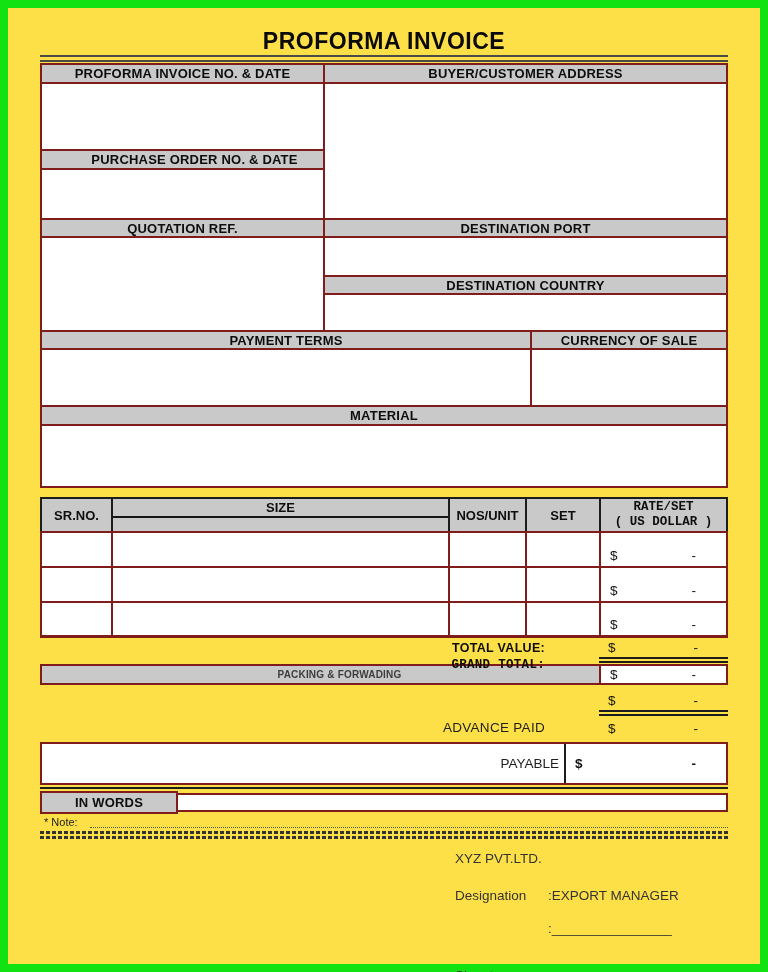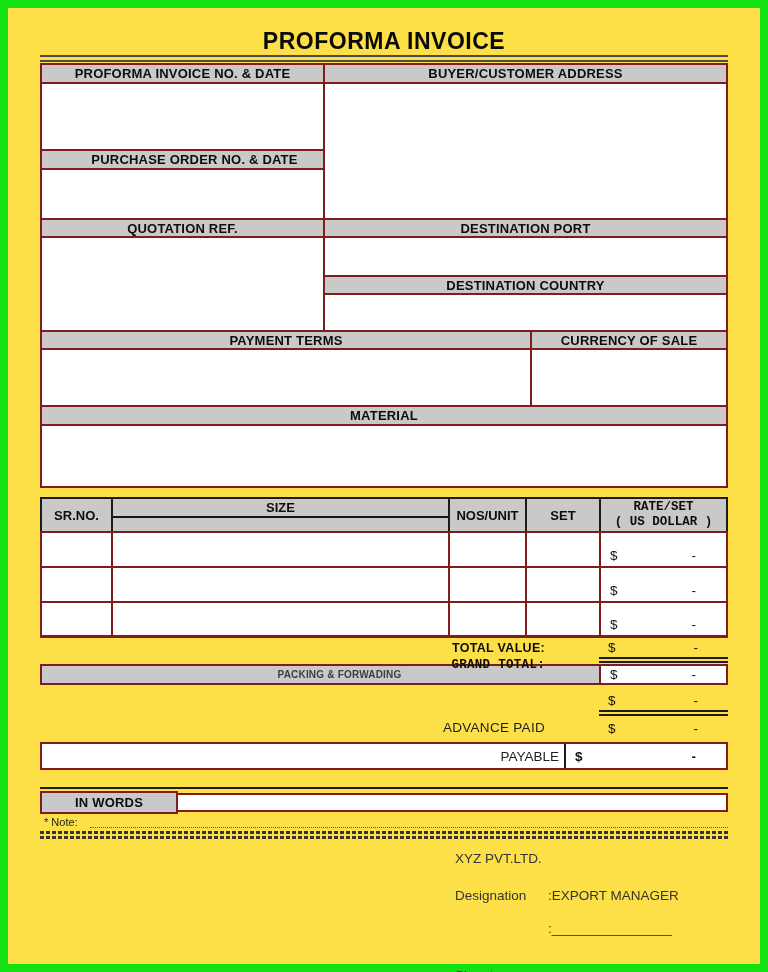--- a/index.html
+++ b/index.html
@@ -110,21 +110,21 @@
     <span>-</span>
   </div>
   <div class="abs dunder" style="left:591px;top:702px;width:129px;"></div>
 
   <div class="abs plain-label" style="left:292px;top:712px;width:245px;">ADVANCE PAID</div>
   <div class="abs amt mid" style="left:591px;top:709px;width:129px;height:22px;">
     <span>$</span>
     <span>-</span>
   </div>
 
-  <div class="abs cell" style="left:32px;top:734px;width:688px;height:28px;display:flex;justify-content:flex-end;">
+  <div class="abs cell" style="left:32px;top:734px;width:688px;height:43px;display:flex;justify-content:flex-end;">
     <div style="flex:1;border-right:2px solid #1c1c1c;display:flex;align-items:center;justify-content:flex-end;padding-right:5px;font-size:13.5px;color:#1f1f1f;">PAYABLE</div>
     <div class="amt mid" style="width:121px;font-weight:700;">
       <span>$</span>
       <span>-</span>
     </div>
   </div>
   <div class="abs" style="left:32px;top:779px;width:688px;border-top:2px solid #1c1c1c;"></div>
 
   <div class="abs cell hdr" style="left:32px;top:783px;width:138px;height:23px;">IN WORDS</div>
   <div class="abs cell" style="left:168px;top:785px;width:552px;height:19px;"></div>

